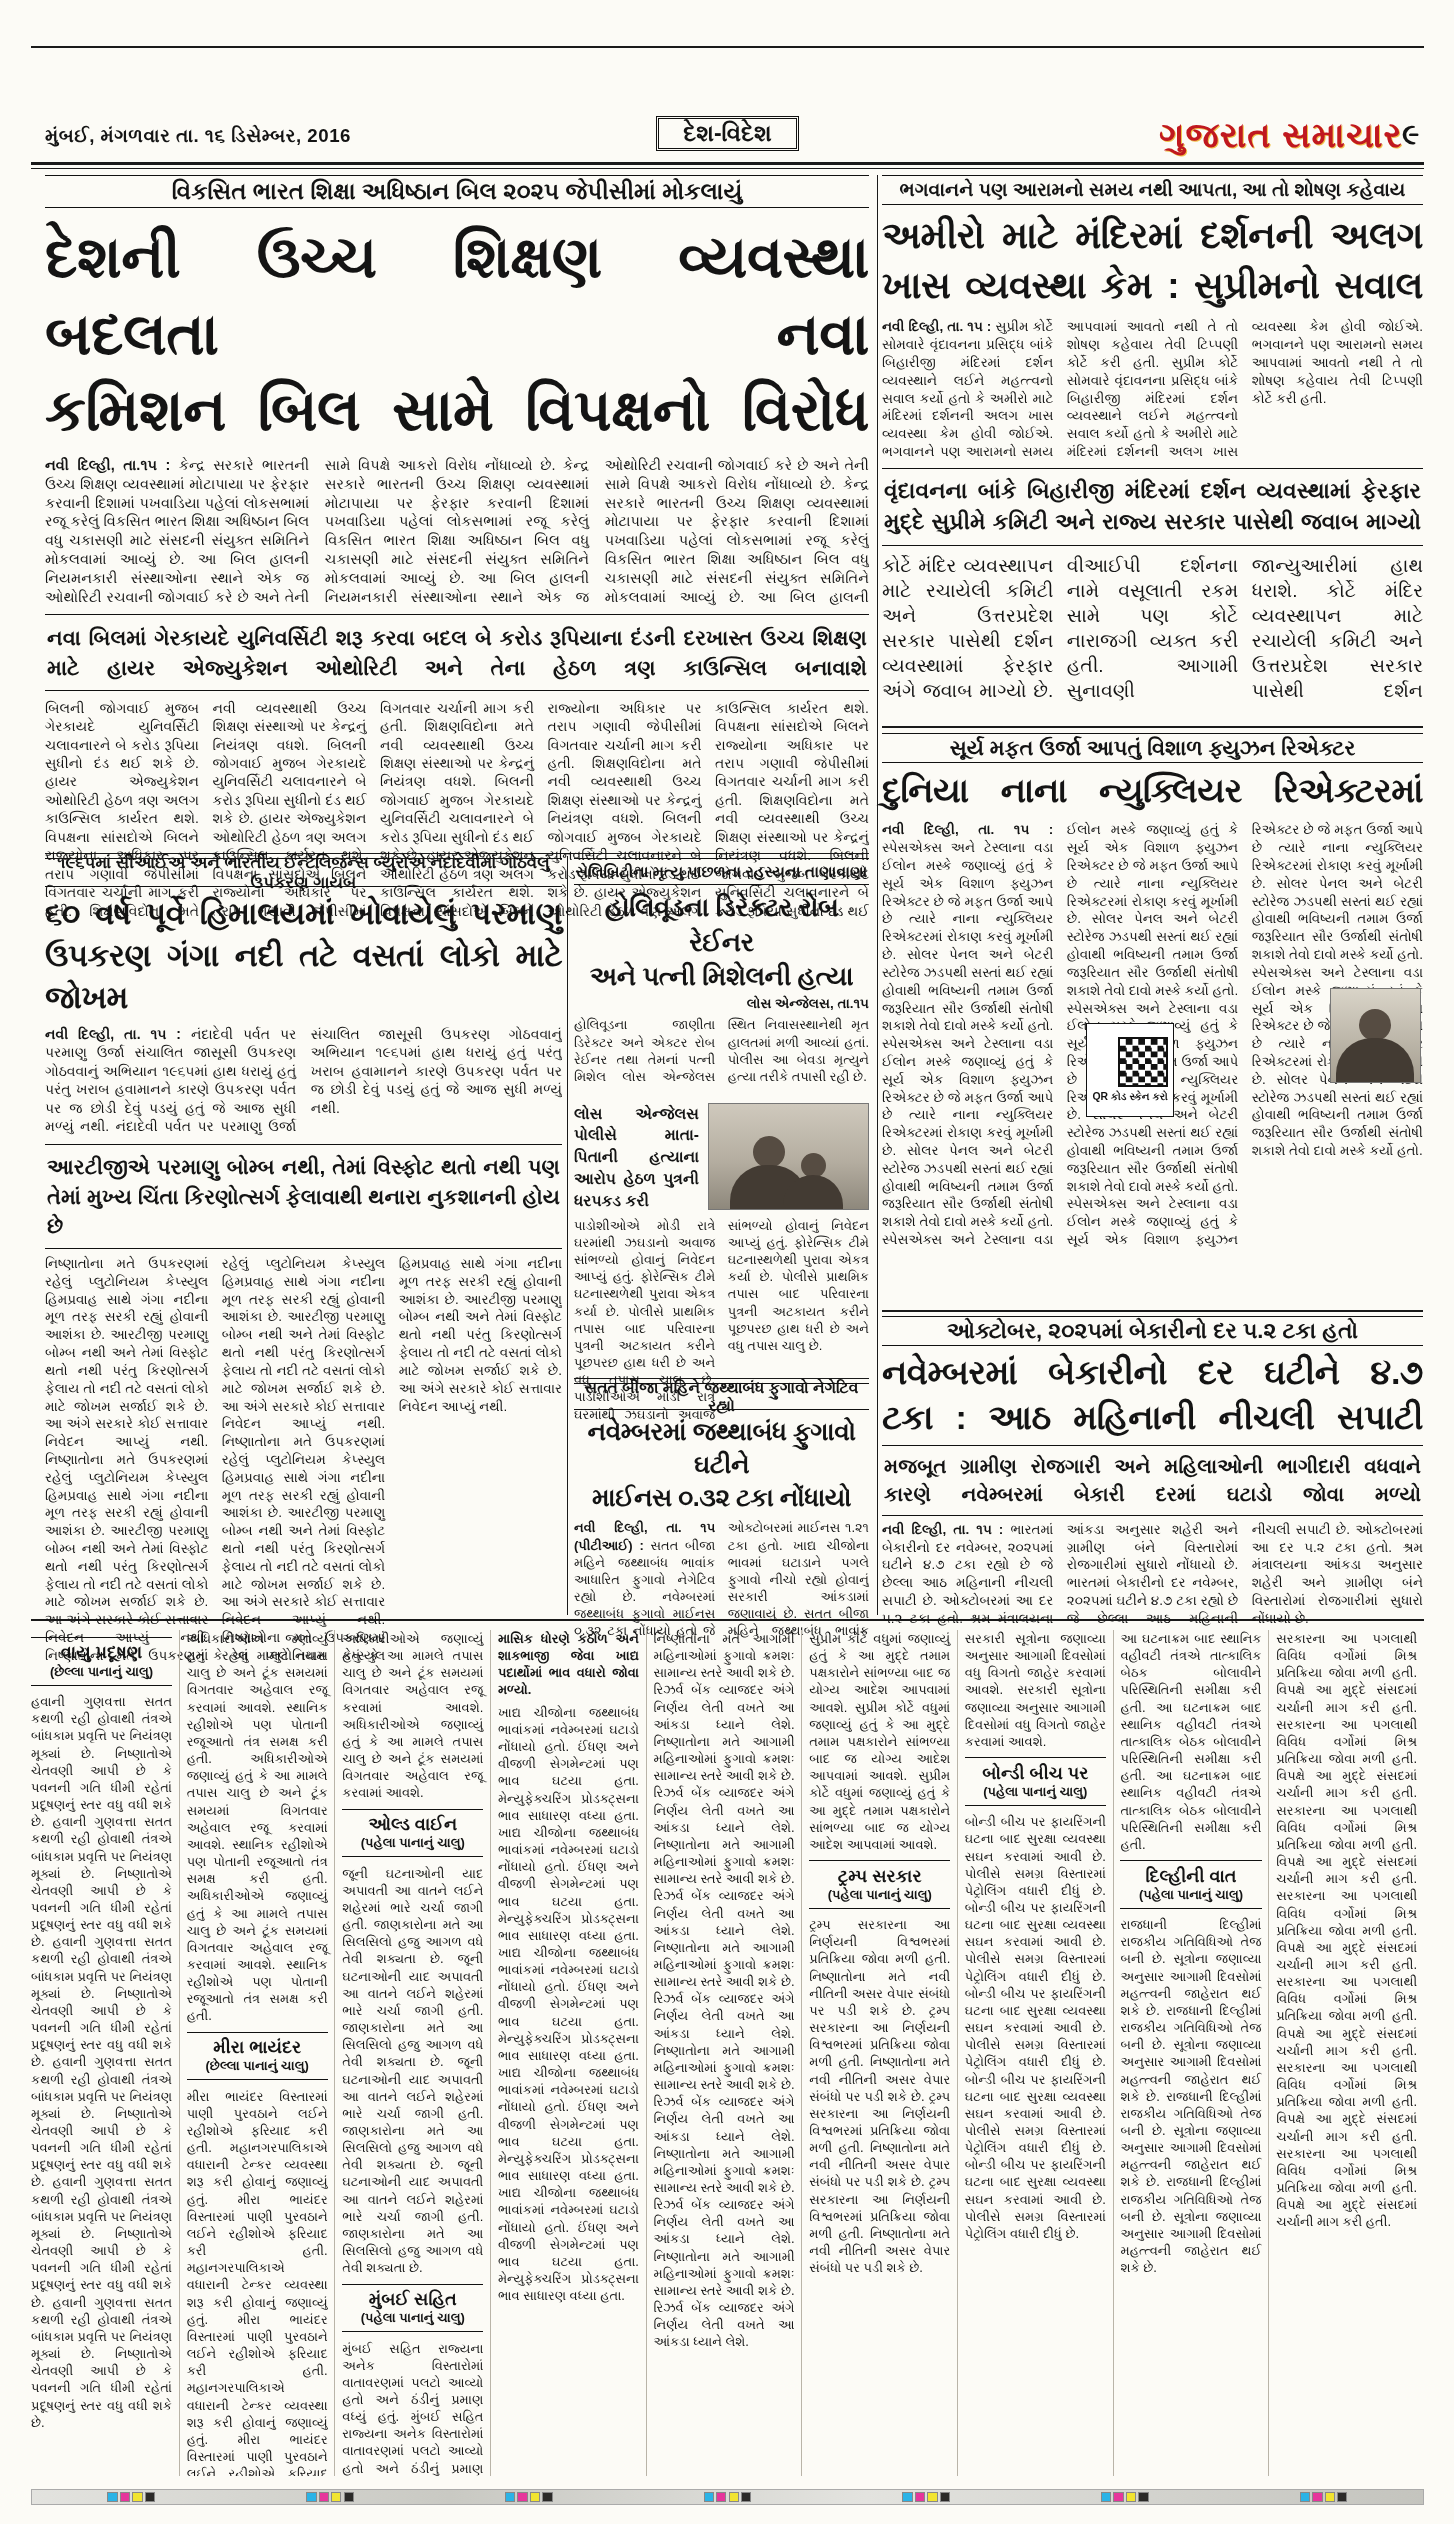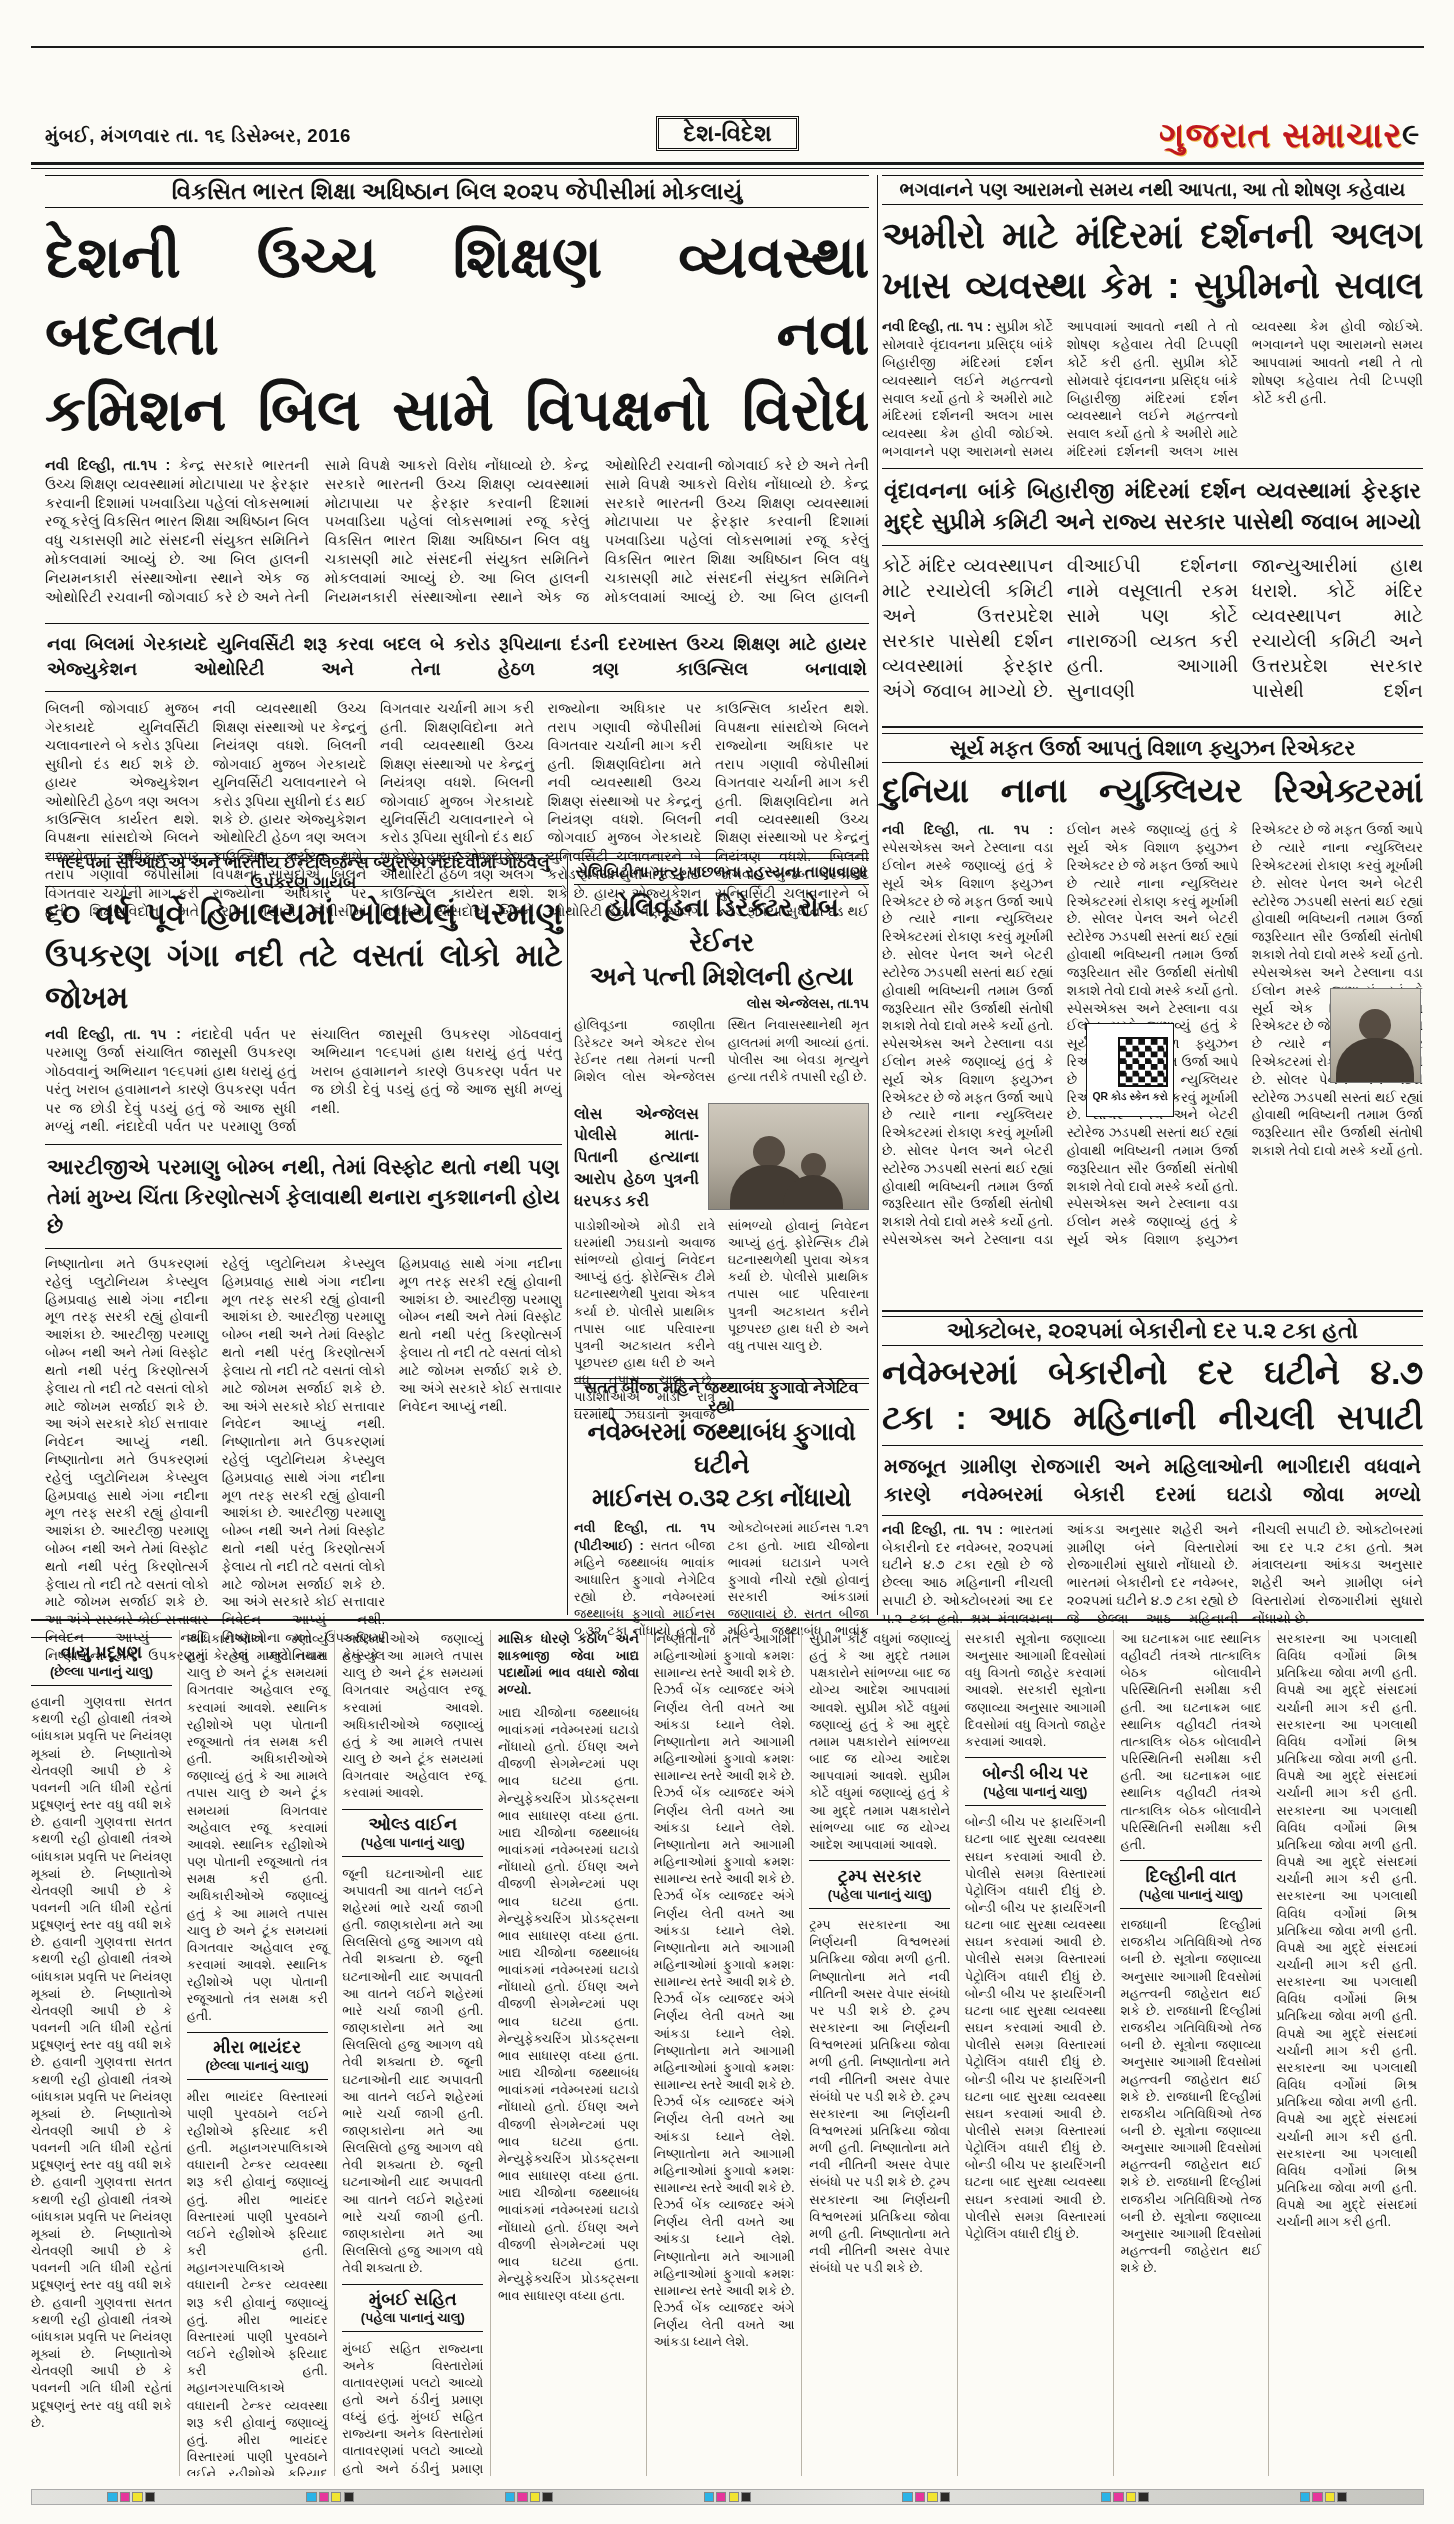--- a/index.html
+++ b/index.html
@@ -70,21 +70,21 @@
   <div class="hline" style="left:31px;top:1619px;width:1393px;height:1.6px"></div>
 
   <section class="abs" style="left:45px;top:175px;width:824px">
     <div class="kicker kicker-thin" style="height:33px;font-size:23px">વિકસિત ભારત શિક્ષા અધિષ્ઠાન બિલ ૨૦૨૫ જેપીસીમાં મોકલાયું</div>
     <div class="hl" style="font-size:58px;line-height:1.32;margin-top:11px">દેશની ઉચ્ચ શિક્ષણ વ્યવસ્થા બદલતા નવા</div>
     <div class="hl" style="font-size:58px;line-height:1.32">કમિશન બિલ સામે વિપક્ષનો વિરોધ</div>
     <div class="bodytxt" style="margin-top:7.3px;height:152px;columns:3;column-gap:15.6px;font-size:14.5px;line-height:1.3">
       <p><span class="dl">નવી દિલ્હી, તા.૧૫ :</span>
          <span>કેન્દ્ર સરકારે ભારતની ઉચ્ચ શિક્ષણ વ્યવસ્થામાં મોટાપાયા પર ફેરફાર કરવાની દિશામાં પખવાડિયા પહેલાં લોકસભામાં રજૂ કરેલું વિકસિત ભારત શિક્ષા અધિષ્ઠાન બિલ વધુ ચકાસણી માટે સંસદની સંયુક્ત સમિતિને મોકલવામાં આવ્યું છે. આ બિલ હાલની નિયમનકારી સંસ્થાઓના સ્થાને એક જ ઓથોરિટી રચવાની જોગવાઈ કરે છે અને તેની સામે વિપક્ષે આકરો વિરોધ નોંધાવ્યો છે. કેન્દ્ર સરકારે ભારતની ઉચ્ચ શિક્ષણ વ્યવસ્થામાં મોટાપાયા પર ફેરફાર કરવાની દિશામાં પખવાડિયા પહેલાં લોકસભામાં રજૂ કરેલું વિકસિત ભારત શિક્ષા અધિષ્ઠાન બિલ વધુ ચકાસણી માટે સંસદની સંયુક્ત સમિતિને મોકલવામાં આવ્યું છે. આ બિલ હાલની નિયમનકારી સંસ્થાઓના સ્થાને એક જ ઓથોરિટી રચવાની જોગવાઈ કરે છે અને તેની સામે વિપક્ષે આકરો વિરોધ નોંધાવ્યો છે. કેન્દ્ર સરકારે ભારતની ઉચ્ચ શિક્ષણ વ્યવસ્થામાં મોટાપાયા પર ફેરફાર કરવાની દિશામાં પખવાડિયા પહેલાં લોકસભામાં રજૂ કરેલું વિકસિત ભારત શિક્ષા અધિષ્ઠાન બિલ વધુ ચકાસણી માટે સંસદની સંયુક્ત સમિતિને મોકલવામાં આવ્યું છે. આ બિલ હાલની નિયમનકારી સંસ્થાઓના સ્થાને એક જ ઓથોરિટી રચવાની જોગવાઈ કરે છે અને તેની સામે વિપક્ષે આકરો વિરોધ નોંધાવ્યો છે.</span></p>
     </div>
-    <div class="subhead" style="margin-top:15px;padding:8.3px 2.1px;font-size:18px;line-height:1.4">નવા બિલમાં ગેરકાયદે યુનિવર્સિટી શરૂ કરવા બદલ બે કરોડ રૂપિયાના દંડની દરખાસ્ત ઉચ્ચ શિક્ષણ માટે હાયર એજ્યુકેશન ઓથોરિટી અને તેના હેઠળ ત્રણ કાઉન્સિલ બનાવાશે</div>
+    <div class="subhead" style="margin-top:6px;padding:8.3px 2.1px;font-size:21px;line-height:1.4">નવા બિલમાં ગેરકાયદે યુનિવર્સિટી શરૂ કરવા બદલ બે કરોડ રૂપિયાના દંડની દરખાસ્ત ઉચ્ચ શિક્ષણ માટે હાયર એજ્યુકેશન ઓથોરિટી અને તેના હેઠળ ત્રણ કાઉન્સિલ બનાવાશે</div>
     <div class="bodytxt" style="margin-top:7.3px;height:235px;columns:5;column-gap:13.5px;font-size:14px;line-height:1.32">
       <p>બિલની જોગવાઈ મુજબ ગેરકાયદે યુનિવર્સિટી ચલાવનારને બે કરોડ રૂપિયા સુધીનો દંડ થઈ શકે છે. હાયર એજ્યુકેશન ઓથોરિટી હેઠળ ત્રણ અલગ કાઉન્સિલ કાર્યરત થશે. વિપક્ષના સાંસદોએ બિલને રાજ્યોના અધિકાર પર તરાપ ગણાવી જેપીસીમાં વિગતવાર ચર્ચાની માગ કરી હતી. શિક્ષણવિદોના મતે નવી વ્યવસ્થાથી ઉચ્ચ શિક્ષણ સંસ્થાઓ પર કેન્દ્રનું નિયંત્રણ વધશે. બિલની જોગવાઈ મુજબ ગેરકાયદે યુનિવર્સિટી ચલાવનારને બે કરોડ રૂપિયા સુધીનો દંડ થઈ શકે છે. હાયર એજ્યુકેશન ઓથોરિટી હેઠળ ત્રણ અલગ કાઉન્સિલ કાર્યરત થશે. વિપક્ષના સાંસદોએ બિલને રાજ્યોના અધિકાર પર તરાપ ગણાવી જેપીસીમાં વિગતવાર ચર્ચાની માગ કરી હતી. શિક્ષણવિદોના મતે નવી વ્યવસ્થાથી ઉચ્ચ શિક્ષણ સંસ્થાઓ પર કેન્દ્રનું નિયંત્રણ વધશે. બિલની જોગવાઈ મુજબ ગેરકાયદે યુનિવર્સિટી ચલાવનારને બે કરોડ રૂપિયા સુધીનો દંડ થઈ શકે છે. હાયર એજ્યુકેશન ઓથોરિટી હેઠળ ત્રણ અલગ કાઉન્સિલ કાર્યરત થશે. વિપક્ષના સાંસદોએ બિલને રાજ્યોના અધિકાર પર તરાપ ગણાવી જેપીસીમાં વિગતવાર ચર્ચાની માગ કરી હતી. શિક્ષણવિદોના મતે નવી વ્યવસ્થાથી ઉચ્ચ શિક્ષણ સંસ્થાઓ પર કેન્દ્રનું નિયંત્રણ વધશે. બિલની જોગવાઈ મુજબ ગેરકાયદે યુનિવર્સિટી ચલાવનારને બે કરોડ રૂપિયા સુધીનો દંડ થઈ શકે છે. હાયર એજ્યુકેશન ઓથોરિટી હેઠળ ત્રણ અલગ કાઉન્સિલ કાર્યરત થશે. વિપક્ષના સાંસદોએ બિલને રાજ્યોના અધિકાર પર તરાપ ગણાવી જેપીસીમાં વિગતવાર ચર્ચાની માગ કરી હતી. શિક્ષણવિદોના મતે નવી વ્યવસ્થાથી ઉચ્ચ શિક્ષણ સંસ્થાઓ પર કેન્દ્રનું નિયંત્રણ વધશે. બિલની જોગવાઈ મુજબ ગેરકાયદે યુનિવર્સિટી ચલાવનારને બે કરોડ રૂપિયા સુધીનો દંડ થઈ શકે છે. હાયર એજ્યુકેશન ઓથોરિટી હેઠળ ત્રણ અલગ કાઉન્સિલ કાર્યરત થશે. વિપક્ષના સાંસદોએ બિલને રાજ્યોના અધિકાર પર તરાપ ગણાવી જેપીસીમાં વિગતવાર ચર્ચાની માગ કરી હતી. શિક્ષણવિદોના મતે નવી વ્યવસ્થાથી ઉચ્ચ શિક્ષણ સંસ્થાઓ પર કેન્દ્રનું નિયંત્રણ વધશે.</p>
     </div>
   </section>
 
   <section class="abs" style="left:45px;top:858px;width:517px">
     <div class="kicker kicker-thin" style="height:29px;font-size:16.6px">૧૯૬૫માં સીઆઈએ અને ભારતીય ઈન્ટેલિજન્સ બ્યુરોએ નંદાદેવીમાં ગોઠવેલું ઉપકરણ ગાયબ</div>
     <div class="hl" style="font-size:31px;line-height:1.35;margin-top:6.2px">૬૦ વર્ષ પૂર્વે હિમાલયમાં ખોવાયેલું પરમાણુ ઉપકરણ ગંગા નદી તટે વસતાં લોકો માટે જોખમ</div>
     <div class="bodytxt" style="margin-top:6.2px;height:115px;columns:2;column-gap:14.5px;font-size:14px;line-height:1.32">
       <p><span class="dl">નવી દિલ્હી, તા. ૧૫ :</span>

